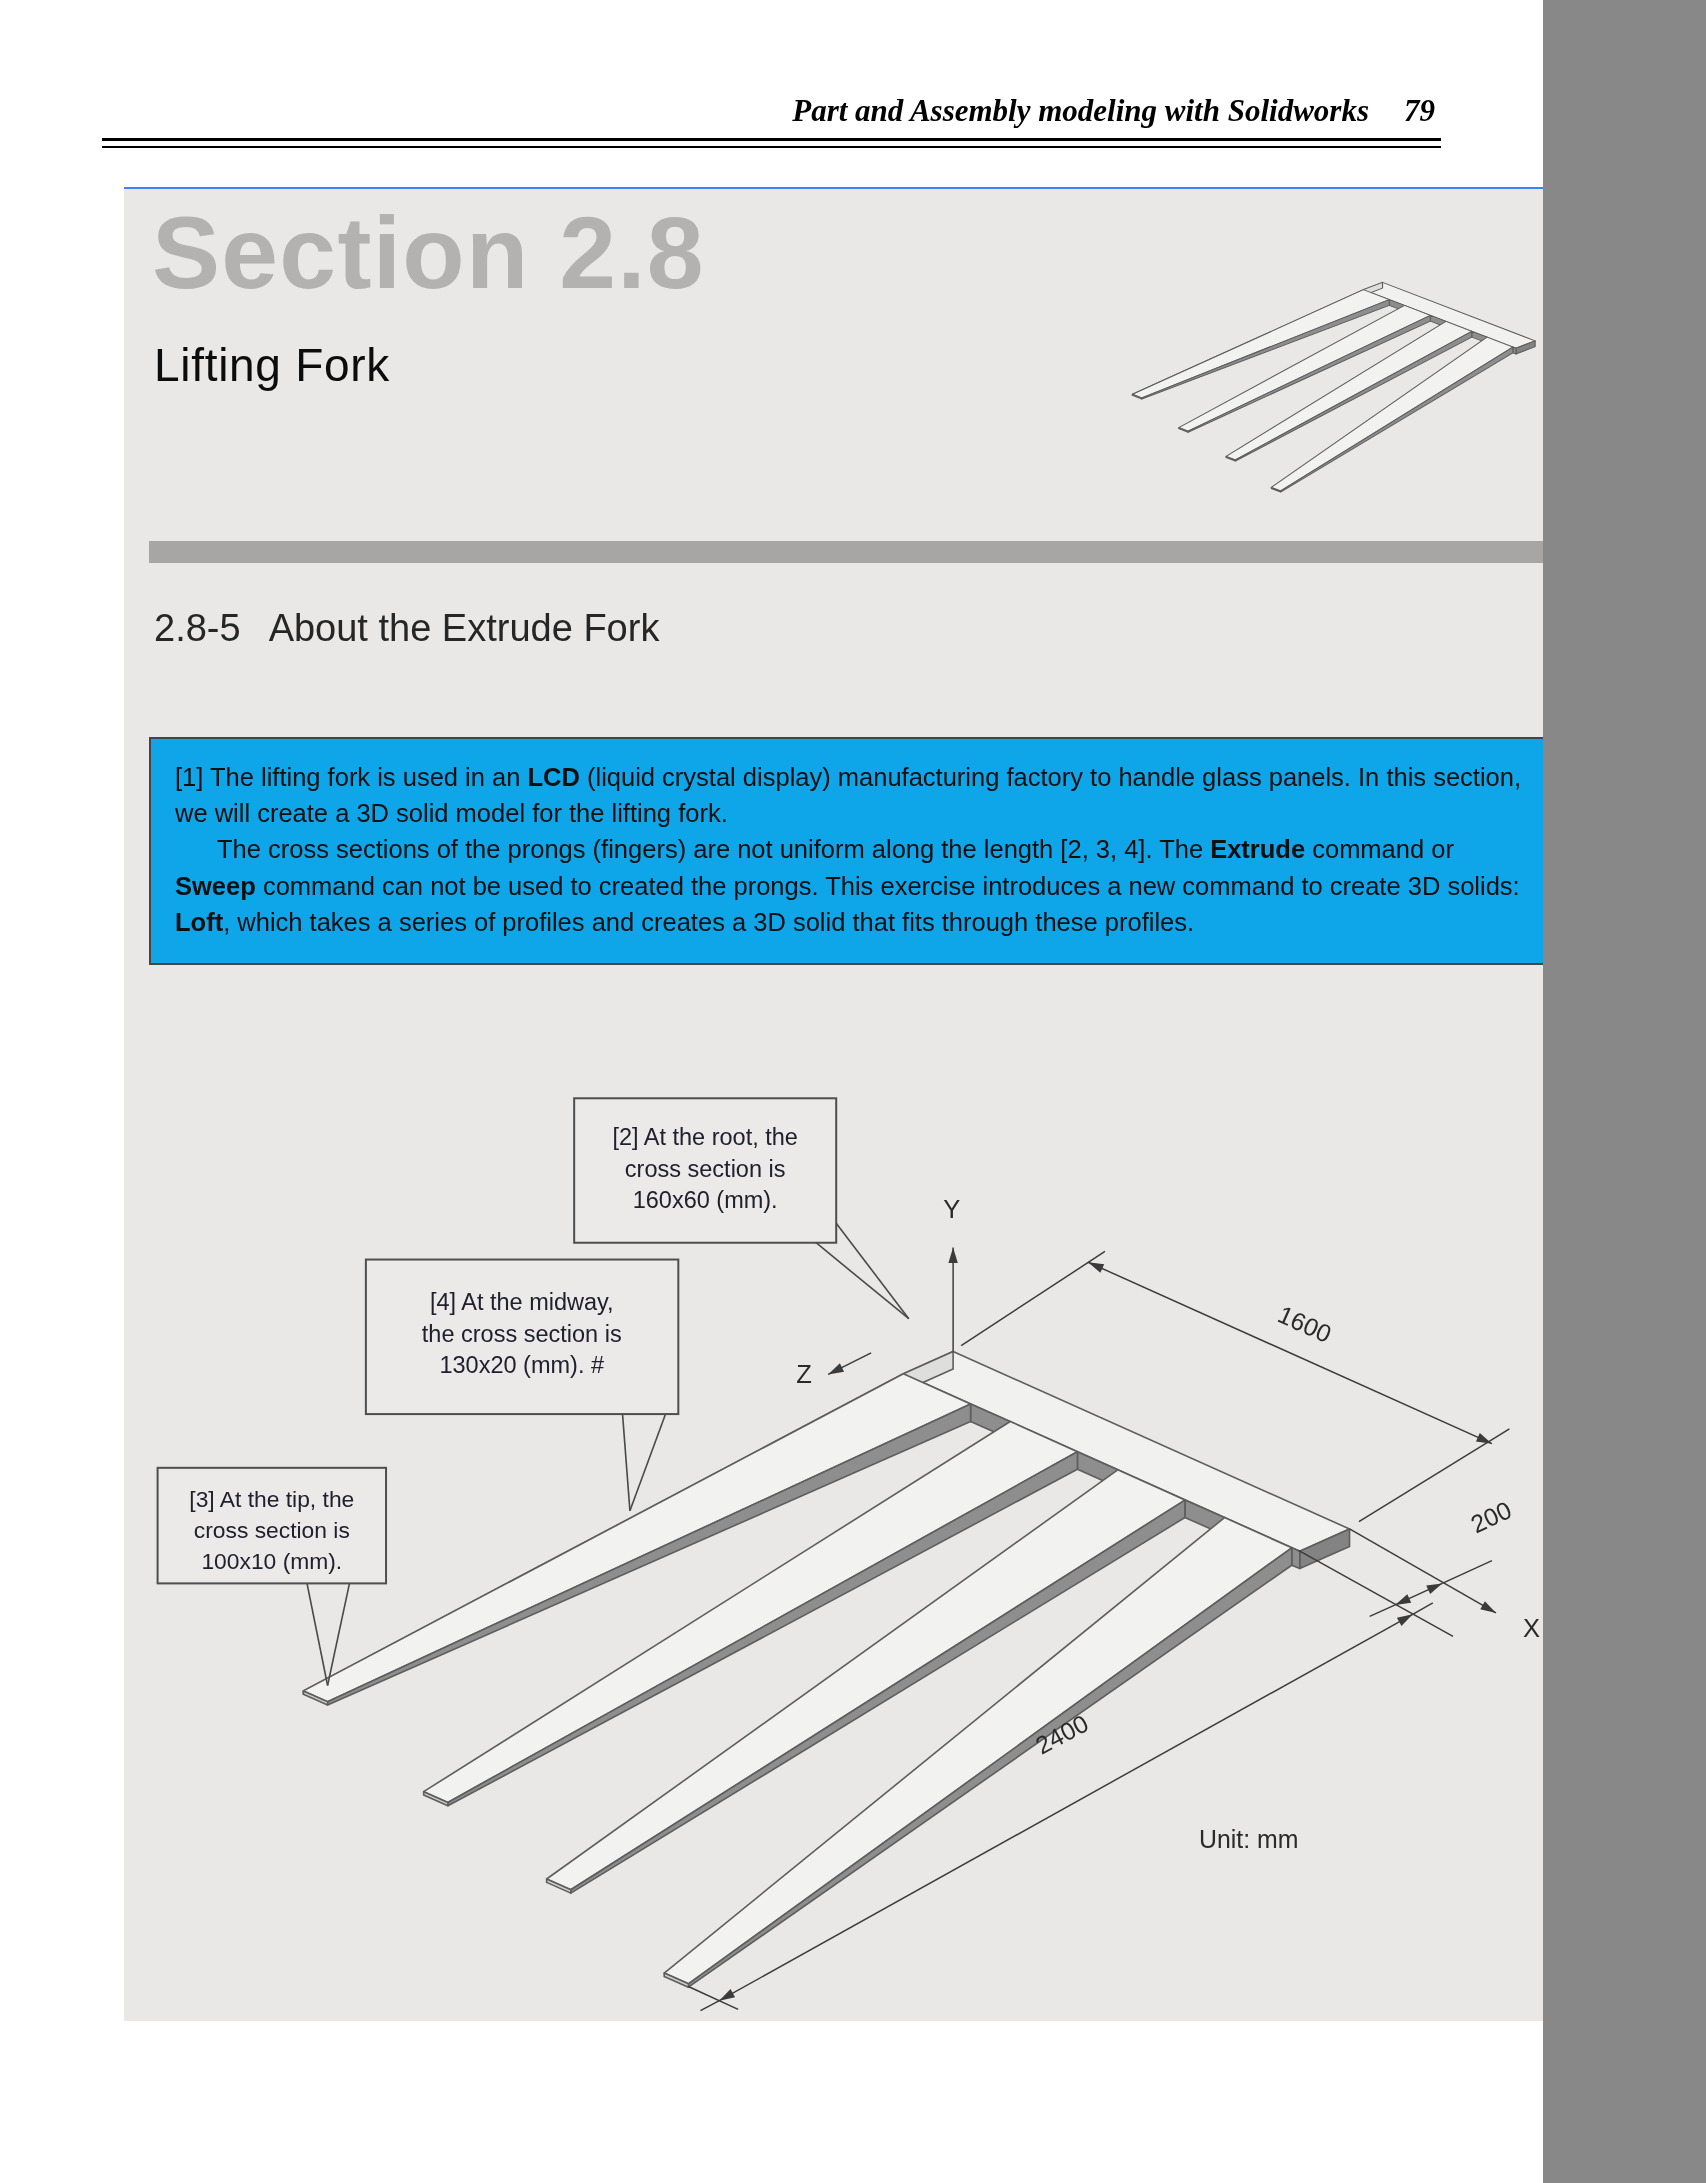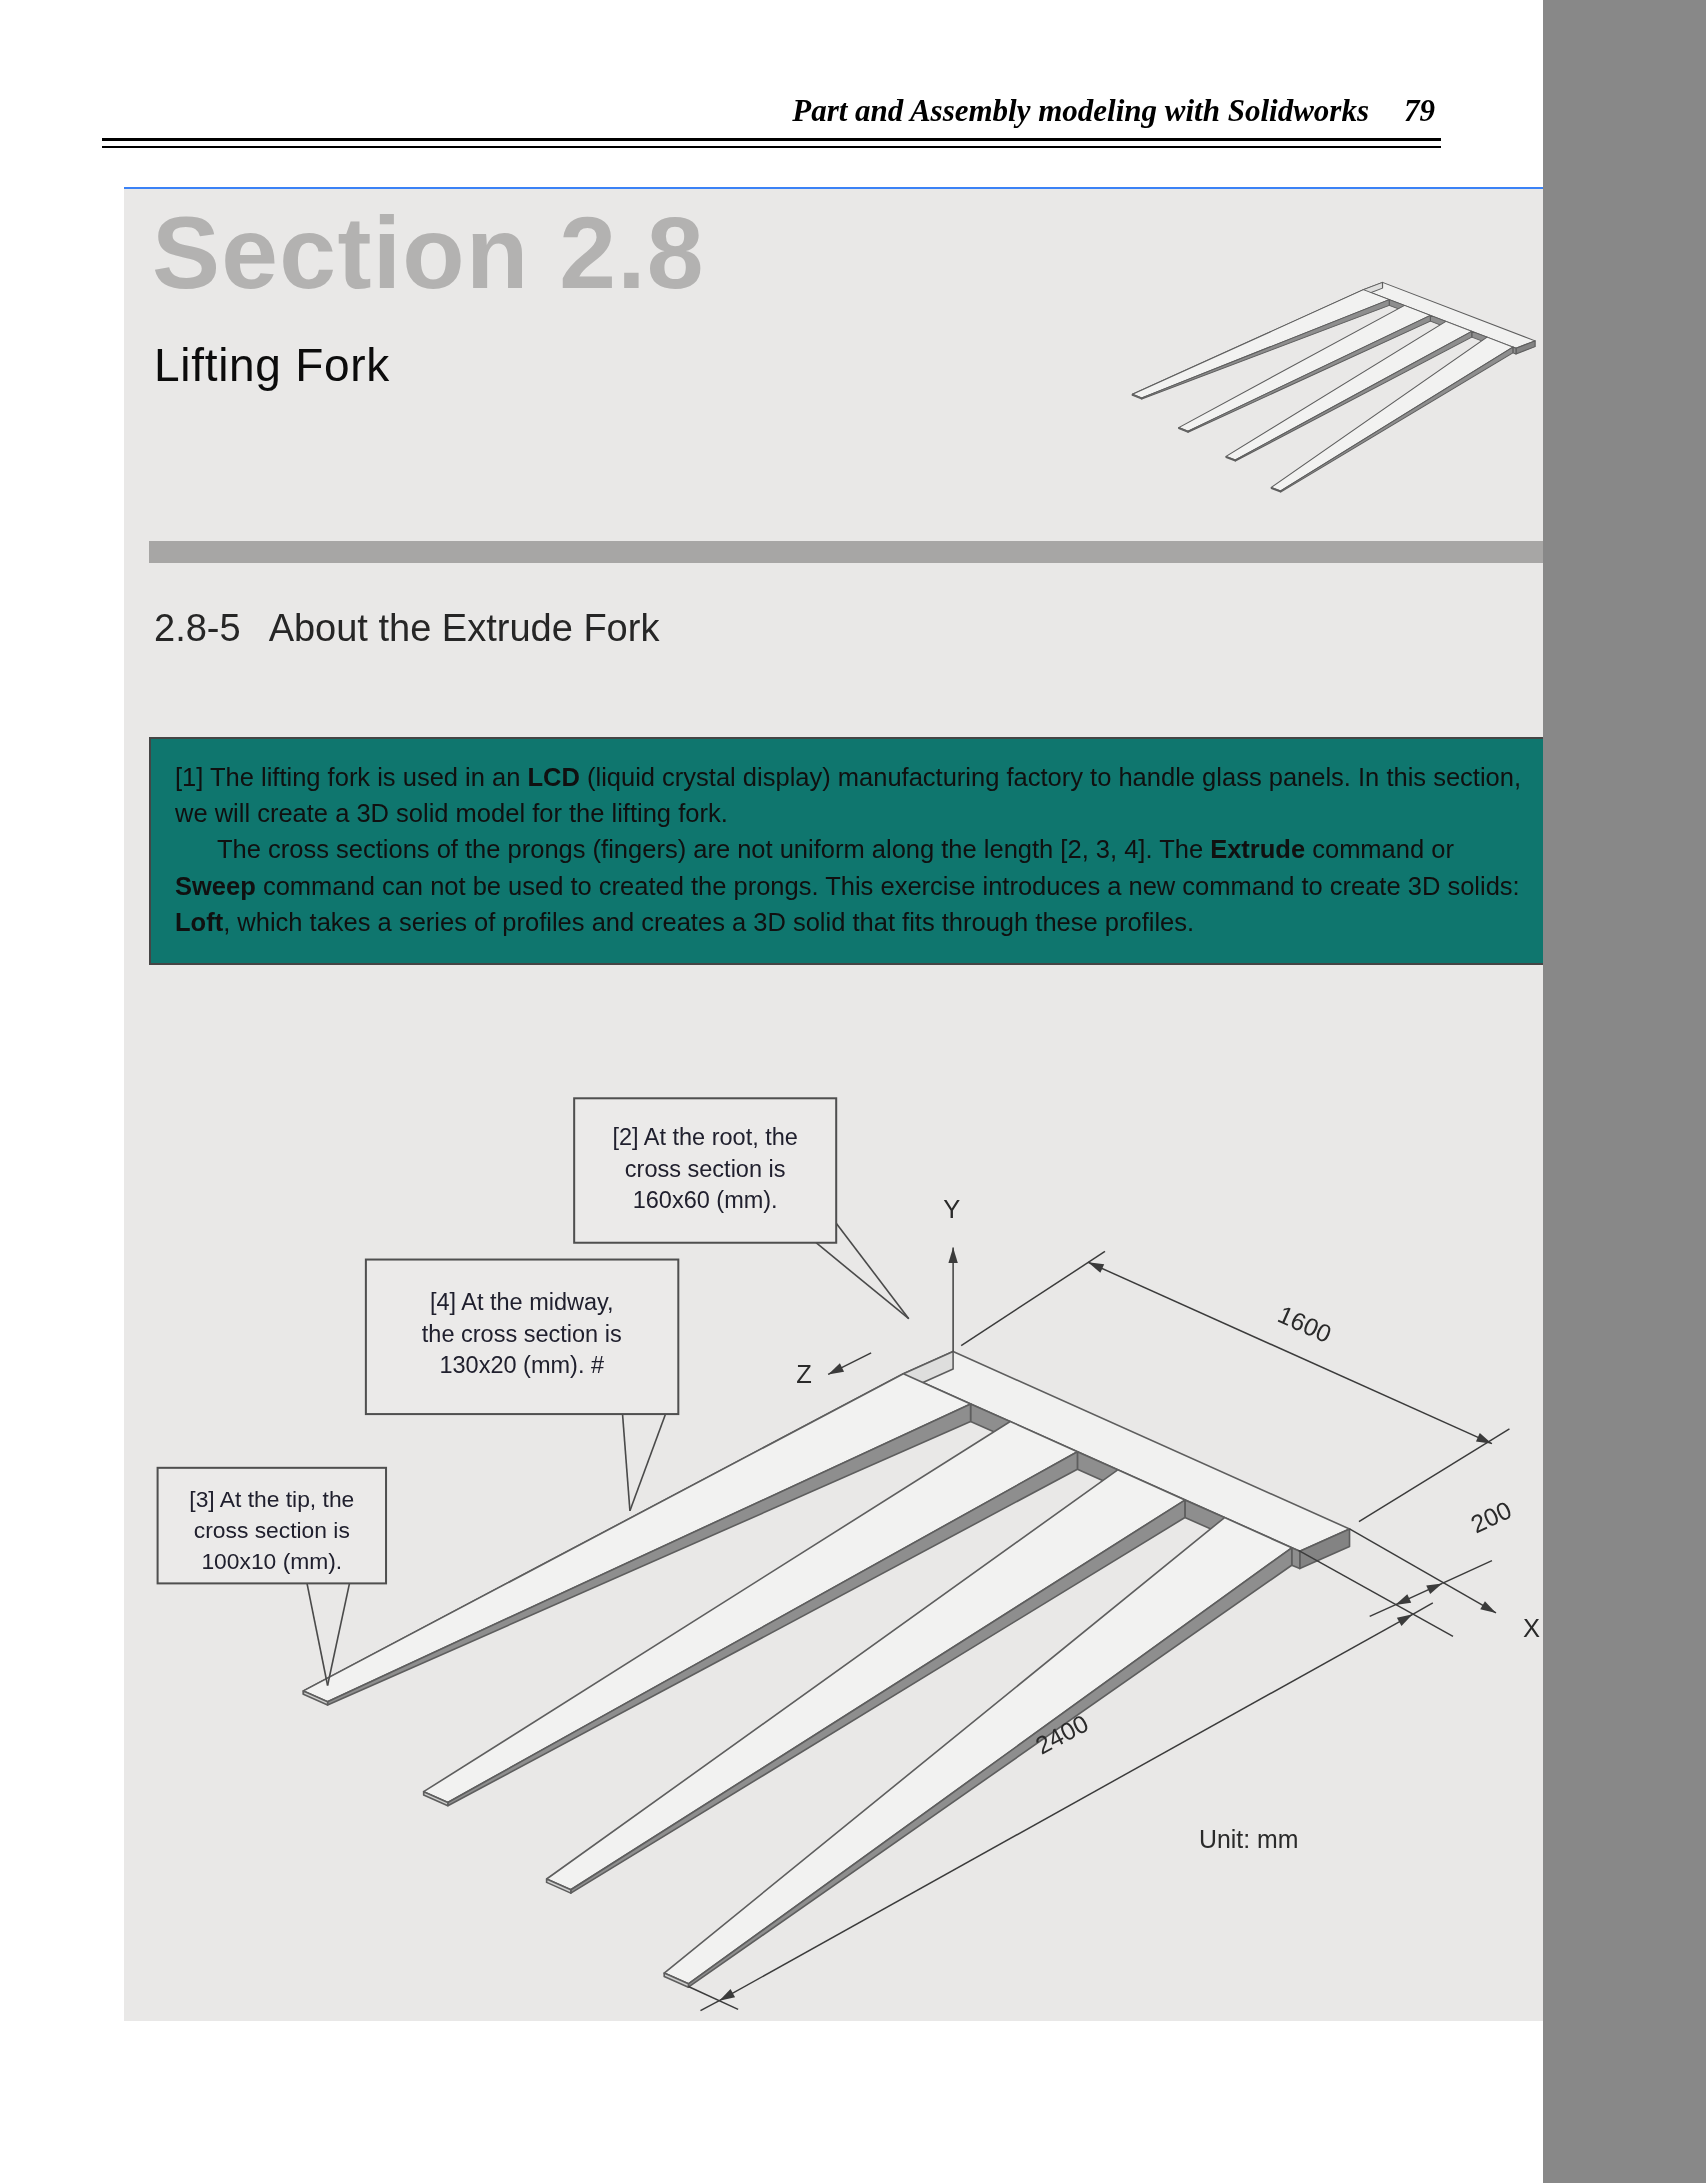--- a/index.html
+++ b/index.html
@@ -30,21 +30,21 @@
   .section-title {
     position:absolute; left:30px; top:149px; font-size:46px; color:#0c0c0c; letter-spacing:0.7px;
   }
   .divider { position:absolute; left:25px; top:352px; width:1418px; height:22px; background:#a7a6a5; }
   .subsection { position:absolute; left:30px; top:418px; font-size:38px; color:#262626; }
   .subsection .num { margin-right:28px; }
 
   .intro-box {
     position:absolute; left:25px; top:548px; width:1414px; box-sizing:border-box;
     border:2px solid #454545; padding:20px 24px 23px 24px;
-    font-size:25.5px; line-height:1.42; color:#101010; background:#0f766e;
+    font-size:25.5px; line-height:1.42; color:#101010; background:#0ea5e9;
   }
   .intro-box p { margin:0; }
   .intro-box p + p { text-indent:42px; }
   .intro-box b { font-weight:bold; }
 
   .diagram-svg { position:absolute; left:0px; top:815px; width:1458px; height:1015px; }
 
   
   .ann { stroke:#3b3b3b; stroke-width:2.2; fill:none; }
   .leader { stroke:#4a4a4a; stroke-width:2.4; fill:none; }

